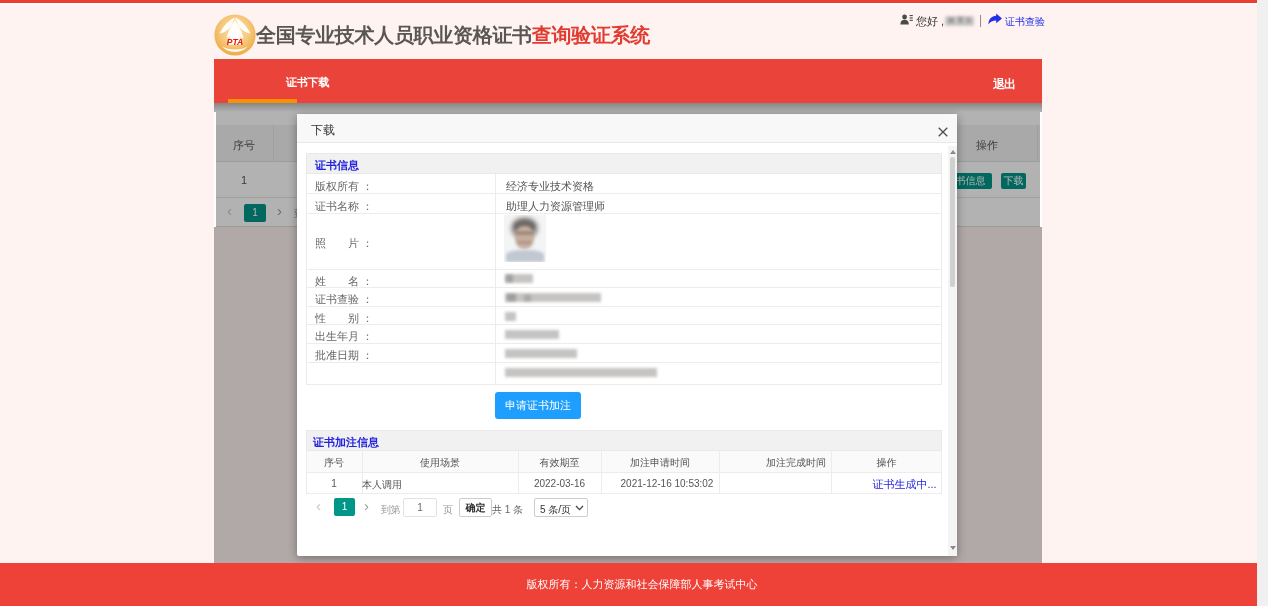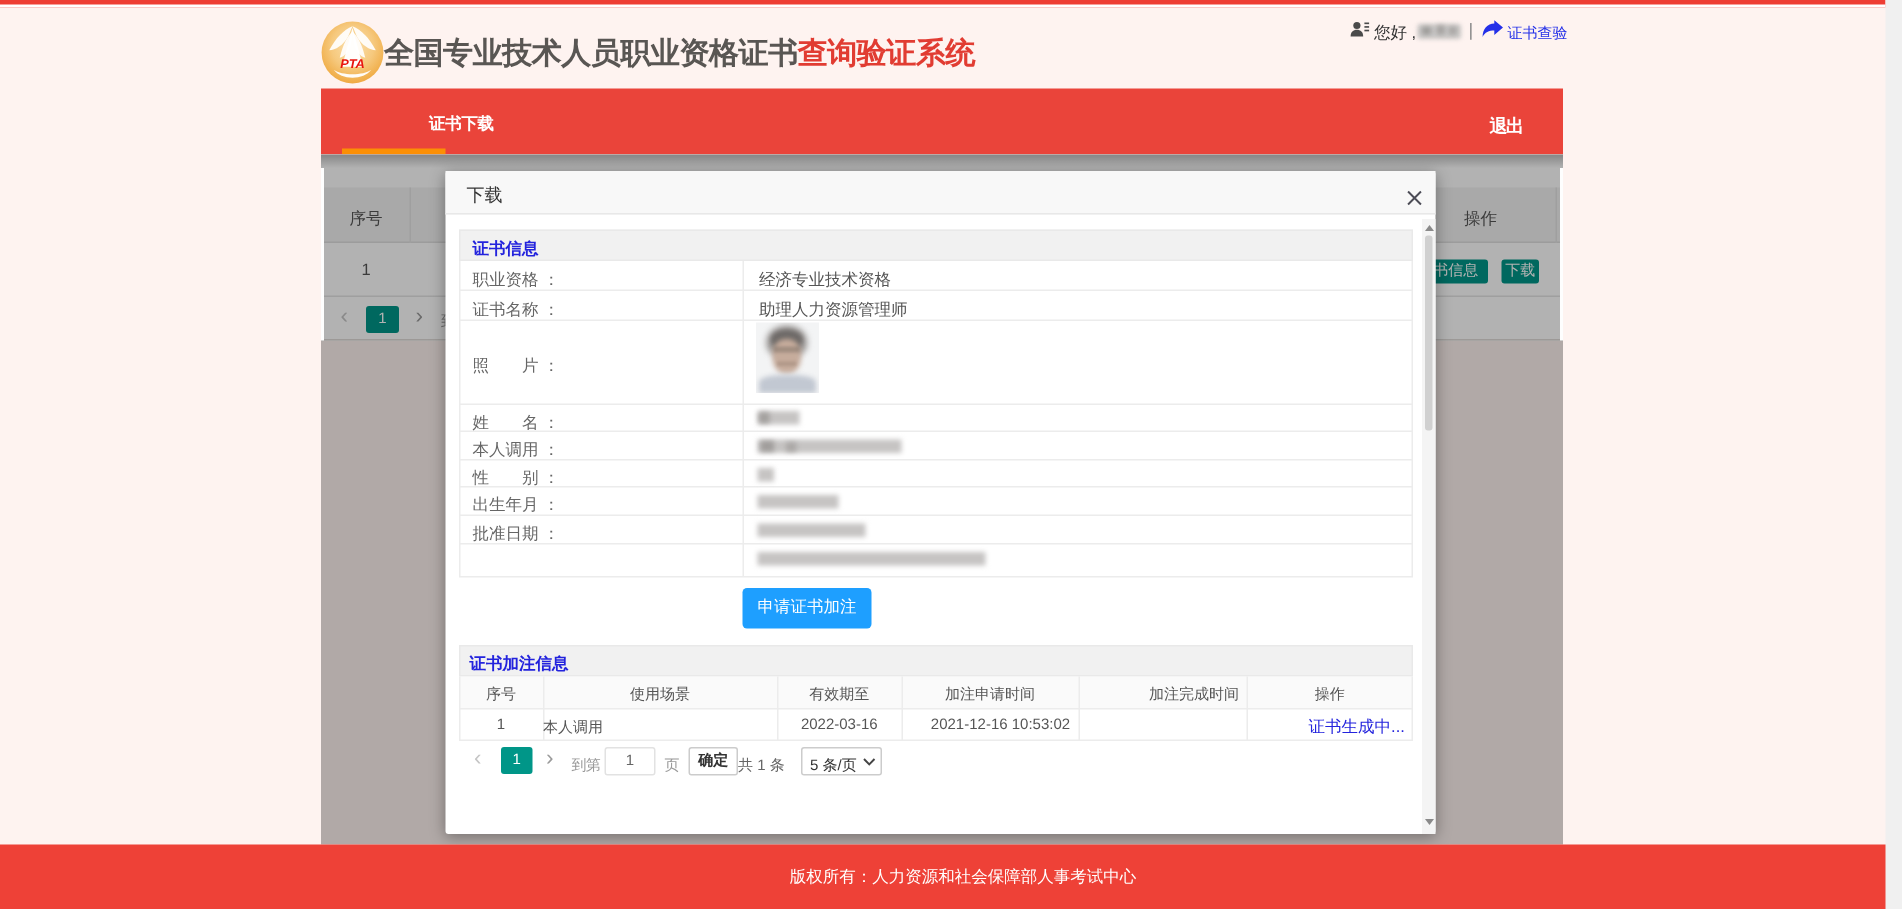--- a/index.html
+++ b/index.html
@@ -105,25 +105,25 @@
 <div class="abs" style="left:306px;top:193px;width:636px;height:1px;background:#ececec;"></div>
 <div class="abs" style="left:306px;top:213px;width:636px;height:1px;background:#ececec;"></div>
 <div class="abs" style="left:306px;top:269px;width:636px;height:1px;background:#ececec;"></div>
 <div class="abs" style="left:306px;top:287px;width:636px;height:1px;background:#ececec;"></div>
 <div class="abs" style="left:306px;top:306px;width:636px;height:1px;background:#ececec;"></div>
 <div class="abs" style="left:306px;top:324px;width:636px;height:1px;background:#ececec;"></div>
 <div class="abs" style="left:306px;top:343px;width:636px;height:1px;background:#ececec;"></div>
 <div class="abs" style="left:306px;top:362px;width:636px;height:1px;background:#ececec;"></div>
 <div class="abs" style="left:306px;top:384px;width:636px;height:1px;background:#ececec;"></div>
 
-<div class="abs" style="left:315px;top:179px;font-size:11px;color:#666;">职业资格 ：</div>
+<div class="abs" style="left:315px;top:179px;font-size:11px;color:#666;">版权所有 ：</div>
 <div class="abs" style="left:315px;top:199px;font-size:11px;color:#666;">证书名称 ：</div>
 <div class="abs" style="left:315px;top:236px;font-size:11px;color:#666;">照　　片 ：</div>
 <div class="abs" style="left:315px;top:274px;font-size:11px;color:#666;">姓　　名 ：</div>
-<div class="abs" style="left:315px;top:292px;font-size:11px;color:#666;">本人调用 ：</div>
+<div class="abs" style="left:315px;top:292px;font-size:11px;color:#666;">证书查验 ：</div>
 <div class="abs" style="left:315px;top:311px;font-size:11px;color:#666;">性　　别 ：</div>
 <div class="abs" style="left:315px;top:329px;font-size:11px;color:#666;">出生年月 ：</div>
 <div class="abs" style="left:315px;top:348px;font-size:11px;color:#666;">批准日期 ：</div>
 
 <div class="abs" style="left:506px;top:179px;font-size:11px;color:#555;">经济专业技术资格</div>
 <div class="abs" style="left:506px;top:199px;font-size:11px;color:#555;">助理人力资源管理师</div>
 
 <div class="abs" style="left:504px;top:215px;width:42px;height:47px;overflow:hidden;background:#f3f4f5;">
   <div style="position:absolute;left:7px;top:2px;width:27px;height:21px;background:#969290;border-radius:50% 50% 40% 40%;filter:blur(2px);"></div>
   <div style="position:absolute;left:10px;top:5px;width:21px;height:13px;background:#6e6a68;border-radius:50%;filter:blur(1.5px);"></div>

